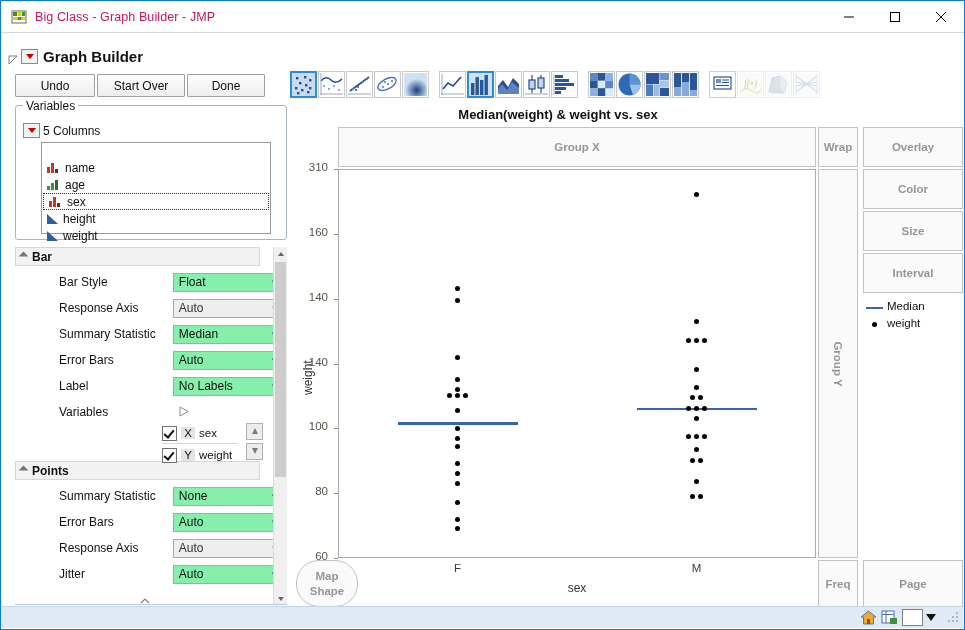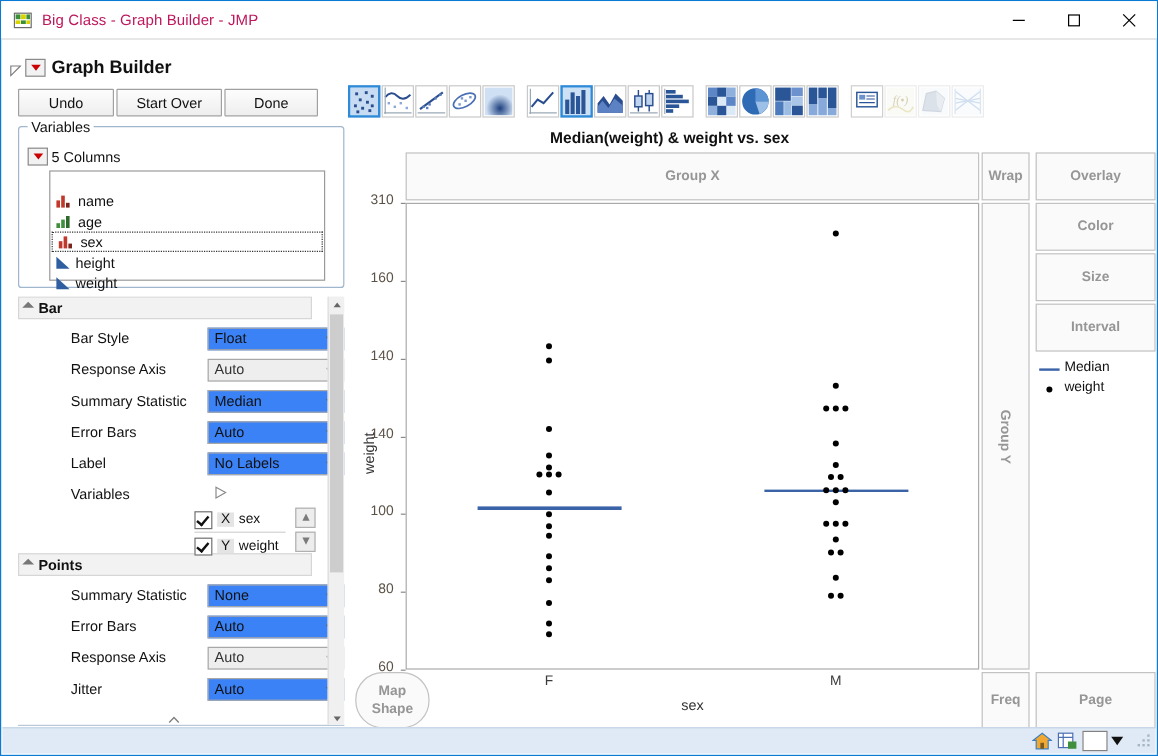--- a/index.html
+++ b/index.html
@@ -70,21 +70,21 @@
   
   .props{position:absolute;left:14px;top:246px;width:272px;height:358px;box-sizing:border-box;
          background:#fff;border-bottom:1px solid #b9c8d8;overflow:hidden;}
   .secthead{height:19px;background:#f2f2f2;border:1px solid #d6d6d6;box-sizing:border-box;
             display:flex;align-items:center;font-size:12px;font-weight:bold;color:#111;padding-left:4px;margin-bottom:3px;}
   .secthead .tri{width:0;height:0;border-left:7px solid transparent;border-top:7px solid #777;margin-right:5px;
                  transform:rotate(-45deg);}
   .prow{height:26px;display:flex;align-items:center;}
   .plabel{width:120px;font-size:12px;color:#111;padding-left:4px;margin-left:40px;}
   .pselect{
-    width:120px;height:19px;background:#3b82f6;border:1px solid #a8a8a8;box-sizing:border-box;
+    width:120px;height:19px;background:#86efac;border:1px solid #a8a8a8;box-sizing:border-box;
     display:flex;align-items:center;font-size:12px;color:#111;padding-left:5px;position:relative;
   }
   .pselect.soft{background:#eeeeee;color:#333;}
   .pselect .chev{position:absolute;right:5px;top:4px;width:8px;height:8px;}
   .pselect .chev:after{content:"";position:absolute;left:0;top:0;width:5px;height:5px;
      border-right:1.4px solid #555;border-bottom:1.4px solid #555;transform:rotate(45deg);}
   .pselect.soft .chev:after{border-color:#aaa;}
   .varrow{display:flex;align-items:center;height:20px;}
   .chk{width:13px;height:13px;border:1px solid #707070;background:#fff;margin-right:4px;position:relative;flex:0 0 auto;}
   .chk:after{content:"";position:absolute;left:3px;top:1px;width:4px;height:8px;

